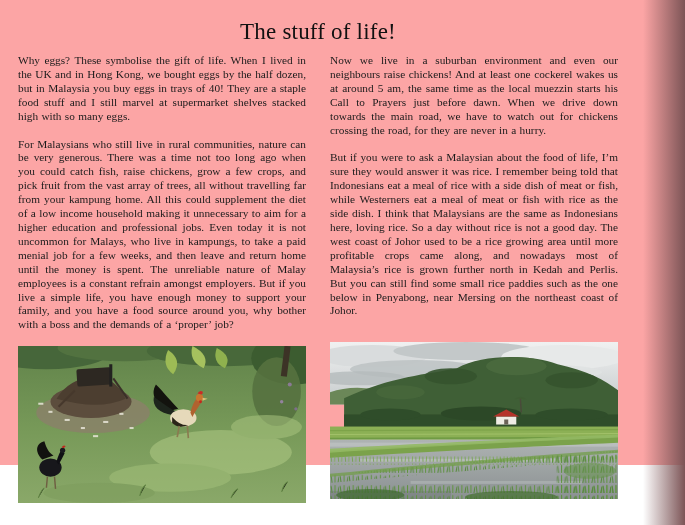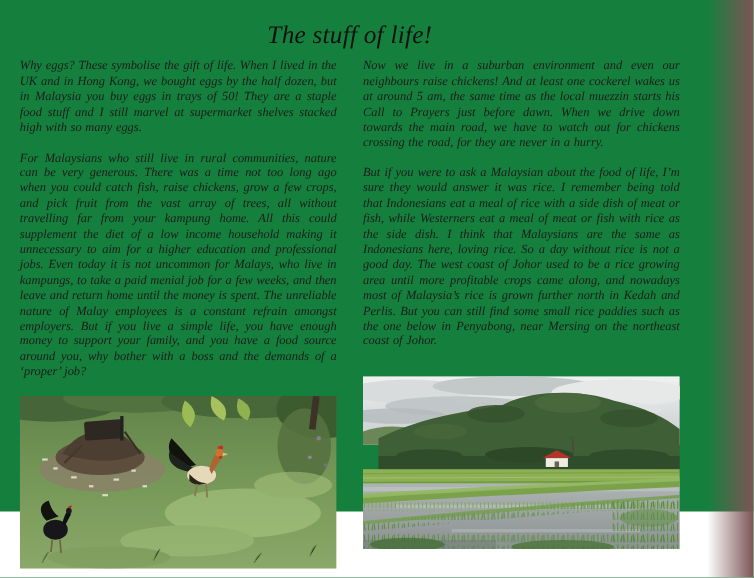--- a/index.html
+++ b/index.html
@@ -1,20 +1,20 @@
 <!DOCTYPE html>
 <html><head>
 <meta charset="utf-8">
 <style>
   html,body{margin:0;padding:0;}
   body{
     width:685px;height:525px;overflow:hidden;background:#ffffff;
     font-family:"Liberation Serif", serif;color:#1b1b1b;
   }
-  .screen{position:relative;width:685px;height:465px;background:#15803d;font-style:italic;}
+  .screen{position:relative;width:685px;height:465px;background:#fca5a5;}
   .edge-gradient{
     position:absolute;top:0;right:0;width:42px;height:525px;
     background:linear-gradient(to right, rgba(124,84,86,0) 0%, #7c5456 100%);
     pointer-events:none;
   }
   .content{position:absolute;left:18px;top:0;width:600px;}
   .page-title{
     font-size:23px;font-weight:400;text-align:center;
     margin:19px 0 9px;letter-spacing:.2px;color:#111;
   }
@@ -33,21 +33,21 @@
 <body>
 
 <div class="screen">
   <div class="content">
 
     <h1 class="page-title">The stuff of life!</h1>
 
     <div class="cols">
 
       <div class="col">
-        <p>Why eggs? These symbolise the gift of life. When I lived in the UK and in Hong Kong, we bought eggs by the half dozen, but in Malaysia you buy eggs in trays of 50! They are a staple food stuff and I still marvel at supermarket shelves stacked high with so many eggs.</p>
+        <p>Why eggs? These symbolise the gift of life. When I lived in the UK and in Hong Kong, we bought eggs by the half dozen, but in Malaysia you buy eggs in trays of 40! They are a staple food stuff and I still marvel at supermarket shelves stacked high with so many eggs.</p>
         <p>For Malaysians who still live in rural communities, nature can be very generous. There was a time not too long ago when you could catch fish, raise chickens, grow a few crops, and pick fruit from the vast array of trees, all without travelling far from your kampung home. All this could supplement the diet of a low income household making it unnecessary to aim for a higher education and professional jobs. Even today it is not uncommon for Malays, who live in kampungs, to take a paid menial job for a few weeks, and then leave and return home until the money is spent. The unreliable nature of Malay employees is a constant refrain amongst employers. But if you live a simple life, you have enough money to support your family, and you have a food source around you, why bother with a boss and the demands of a ‘proper’ job?</p>
 
         <div class="photo photo-left" role="img" aria-label="Rooster and black hen foraging on kampung grass beside a compost burn pile">
           <svg viewBox="0 0 284 155" preserveAspectRatio="none">
             <defs>
               <linearGradient id="grassL" x1="0" y1="0" x2="0" y2="1">
                 <stop offset="0" stop-color="#61834a"></stop>
                 <stop offset="0.55" stop-color="#789a59"></stop>
                 <stop offset="1" stop-color="#8aa869"></stop>
               </linearGradient>

